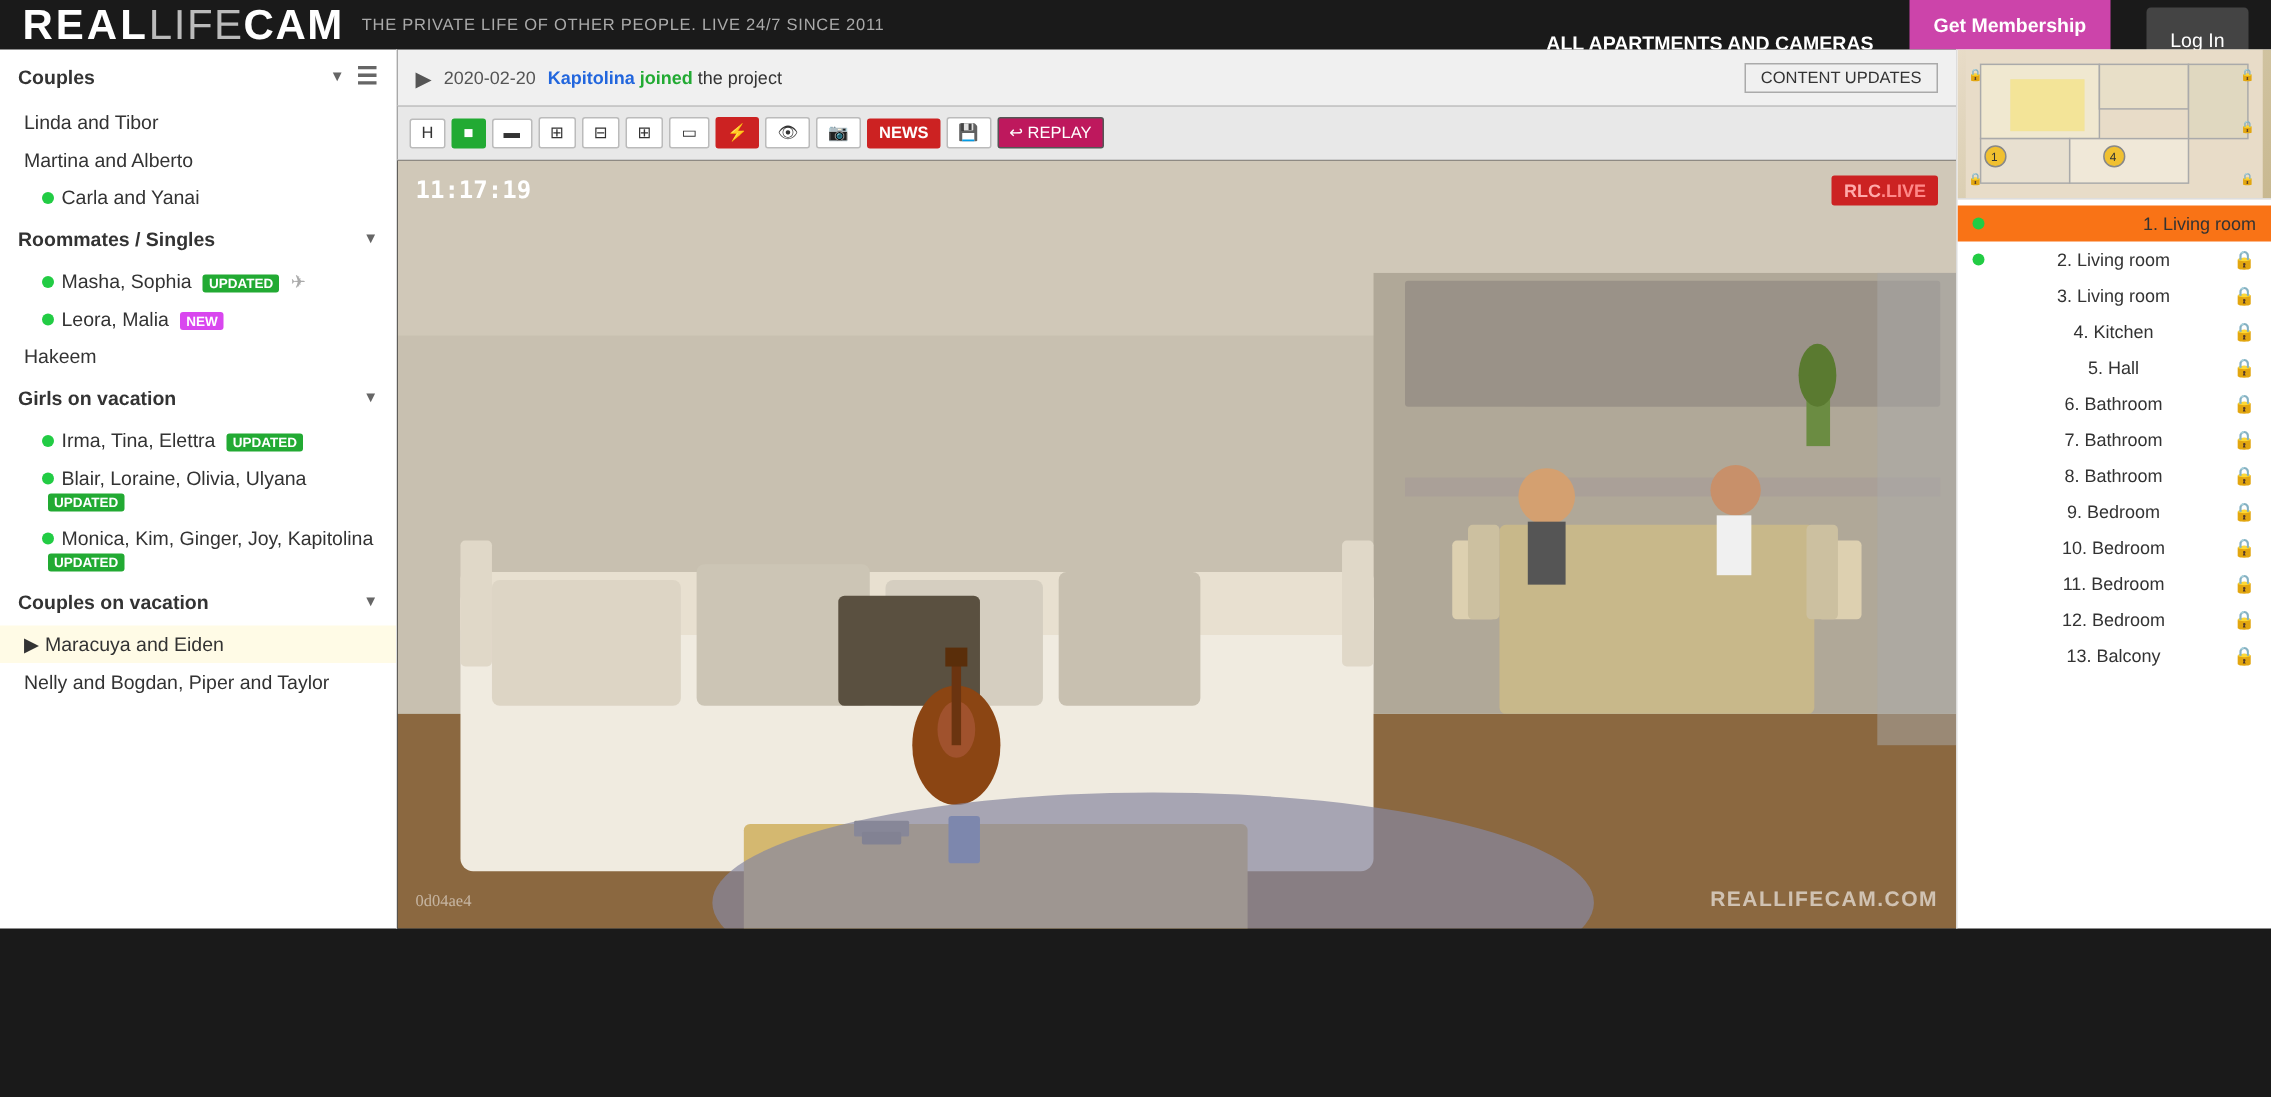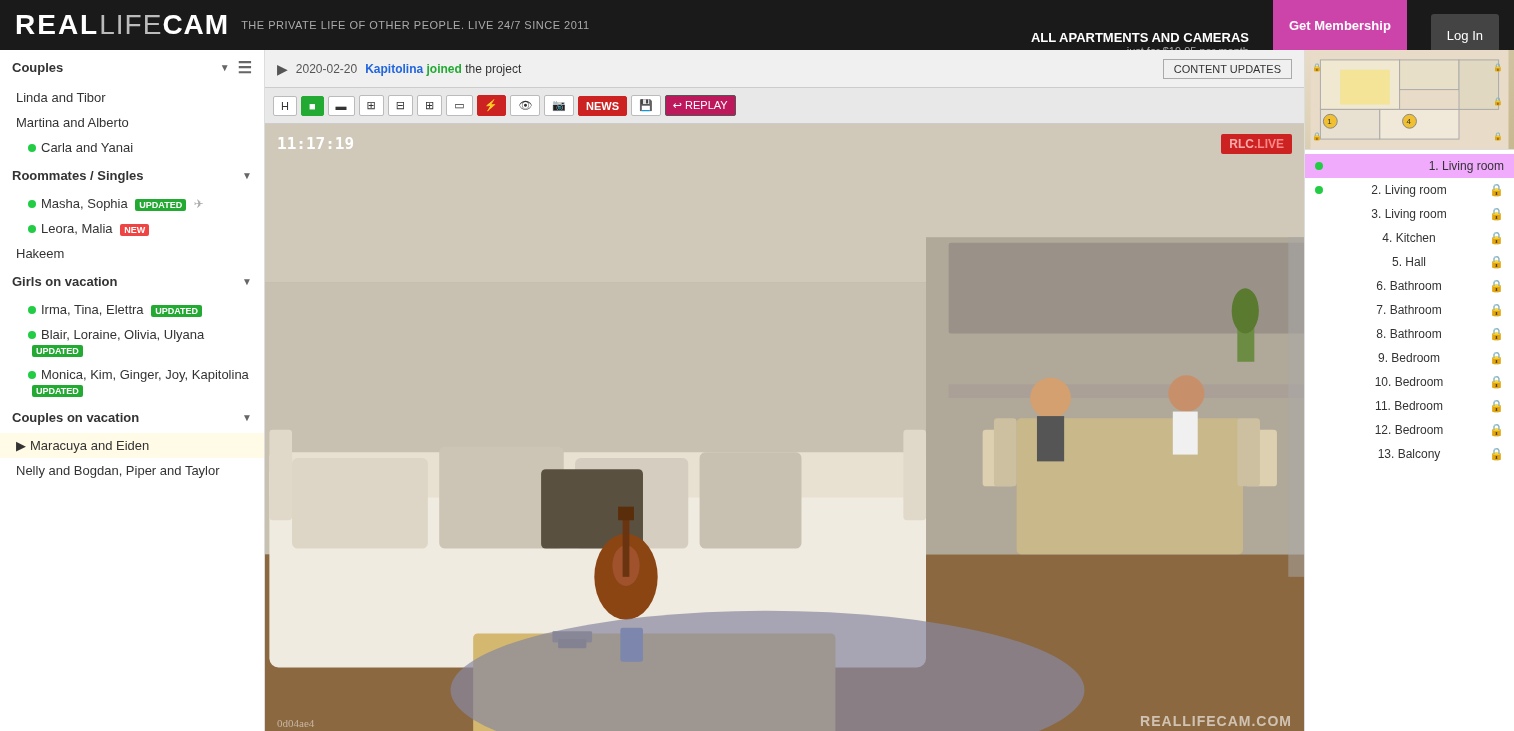--- a/index.html
+++ b/index.html
@@ -1,40 +1,40 @@
 <!DOCTYPE html>
 <html><head>
   <meta charset="utf-8">
   <style>
     * { box-sizing: border-box; margin: 0; padding: 0; }
     body { font-family: Arial, sans-serif; font-size: 13px; background: #1a1a1a; color: #333; overflow: hidden; width: 1514px; height: 731px; }
 
     
     #header {
-      display: flex; align-items: center; background: #1a1a1a; height: 50px;
+      display: flex; align-items: center; background: #1a1a1a; height: 33px;
       padding: 0 15px; justify-content: space-between;
     }
     #logo-area { display: flex; align-items: center; gap: 12px; }
     #logo { color: white; font-size: 26px; font-weight: bold; letter-spacing: 1px; }
     #tagline { color: #aaa; font-size: 11px; text-transform: uppercase; letter-spacing: 0.5px; }
     #header-right { display: flex; align-items: flex-end; gap: 24px; }
     #all-apts { text-align: right; }
     #all-apts-title { color: white; font-size: 13px; font-weight: bold; }
     #all-apts-sub { color: #aaa; font-size: 11px; }
     #get-membership-btn {
       background: #cc44aa; color: white; border: none; padding: 24px 16px;
       font-size: 13px; font-weight: bold; cursor: pointer; border-radius: 3px;
     }
     #login-btn {
       background: #444; color: white; border: none; padding: 14px 16px;
       font-size: 13px; cursor: pointer; border-radius: 3px;
     }
 
     
-    #main { display: flex; height: 691px; }
+    #main { display: flex; height: 586px; }
 
     
     #sidebar {
       width: 265px; background: #fff; border-right: 1px solid #ddd;
       overflow-y: auto; flex-shrink: 0;
     }
     .sidebar-section-header {
       display: flex; align-items: center; justify-content: space-between;
       padding: 8px 12px; cursor: pointer; font-weight: bold; font-size: 13px;
       color: #333;
@@ -43,21 +43,21 @@
       padding: 5px 12px 5px 16px; cursor: pointer; color: #333; font-size: 13px;
     }
     .sidebar-item.active { background: #fffbe6; }
     .sidebar-item.has-dot { padding-left: 28px; }
     .dot { display: inline-block; width: 8px; height: 8px; border-radius: 50%; background: #22cc44; margin-right: 5px; }
     .badge-updated {
       display: inline-block; background: #22aa33; color: white; font-size: 9px;
       padding: 1px 4px; border-radius: 2px; margin-left: 4px; font-weight: bold;
     }
     .badge-new {
-      display: inline-block; background: #ef4444; color: white; font-size: 9px;
+      display: inline-block; background: #d946ef; color: white; font-size: 9px;
       padding: 1px 4px; border-radius: 2px; margin-left: 4px; font-weight: bold;
     }
     .hamburger-icon { color: #666; font-size: 16px; cursor: pointer; }
     .arrow-icon { font-size: 10px; color: #666; }
 
     
     #camera-area { flex: 1; display: flex; flex-direction: column; background: #111; }
 
     #cam-topbar {
       display: flex; align-items: center; background: #f0f0f0; height: 38px;
@@ -107,21 +107,21 @@
     #map-area { width: 100%; height: 100px; background: #f5f0e8; position: relative; border-bottom: 1px solid #ddd; }
     .map-placeholder {
       width: 100%; height: 100%; background: linear-gradient(135deg, #e8dcc8 0%, #d4c8a8 50%, #c8b890 100%);
       position: relative;
     }
     .room-list { padding: 4px 0; }
     .room-item {
       display: flex; align-items: center; justify-content: space-between;
       padding: 5px 10px; font-size: 12px; cursor: pointer;
     }
-    .room-item.active { background: #f0abfc; gap: 24px; }
+    .room-item.active { background: #f97316; gap: 24px; }
     .room-item .room-name { color: #333; }
     .room-item .room-dot { width: 8px; height: 8px; border-radius: 50%; background: #22cc44; margin-right: 6px; flex-shrink: 0; }
     .room-item .lock-icon { color: #cc2222; font-size: 12px; }
   </style>
 </head>
 <body>
 
 <div id="header">
   <div id="logo-area">
     <div id="logo">

